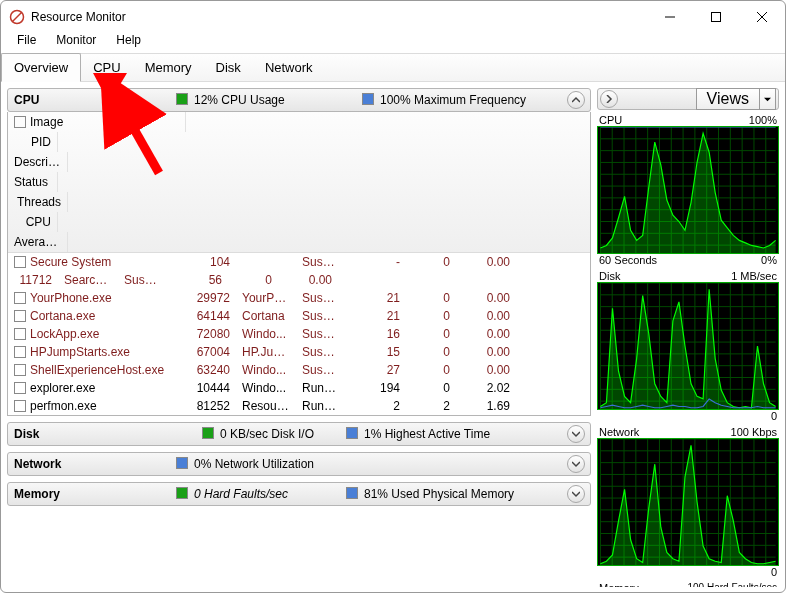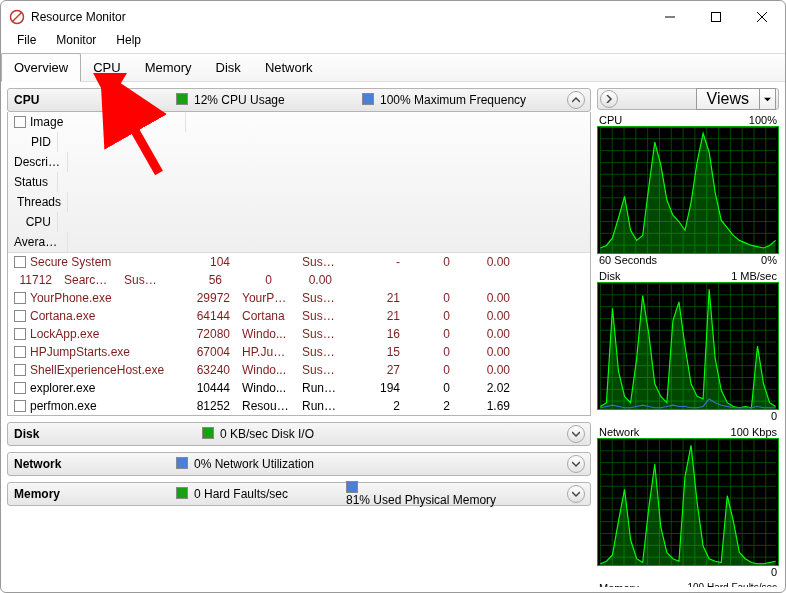--- a/index.html
+++ b/index.html
@@ -222,20 +222,24 @@
     </div>
 
     <div class="section-gap"></div>
 
     <div class="section-head">
       <div class="sh-name">Disk</div>
       <div class="sh-col" style="width:170px;padding-left:26px;">
           <span class="swatch" style="background:#1aa017"></span>
           <span>0 KB/sec Disk I/O</span>
         </div>
+      <div class="sh-col" style="width:186px;">
+          <span class="swatch" style="background:#4a7fd6"></span>
+          <span>1% Highest Active Time</span>
+        </div>
       <div class="expbtn">
           <svg width="8" height="8" viewBox="0 0 8 8">
             <path d="M0 2 L4 6 L8 2" fill="none" stroke="#444" stroke-width="1.5"></path>
           </svg>
         </div>
     </div>
 
     <div class="section-gap"></div>
 
     <div class="section-head">
@@ -248,25 +252,25 @@
           <svg width="8" height="8" viewBox="0 0 8 8">
             <path d="M0 2 L4 6 L8 2" fill="none" stroke="#444" stroke-width="1.5"></path>
           </svg>
         </div>
     </div>
 
     <div class="section-gap"></div>
 
     <div class="section-head">
       <div class="sh-name">Memory</div>
-      <div class="sh-col" style="width:170px;">
+      <div class="sh-col" style="width:170px;font-style:italic;">
           <span class="swatch" style="background:#1aa017"></span>
           <span>0 Hard Faults/sec</span>
         </div>
-      <div class="sh-col" style="width:186px;flex-direction:column;">
+      <div class="sh-col" style="width:186px;">
           <span class="swatch" style="background:#4a7fd6"></span>
           <span>81% Used Physical Memory</span>
         </div>
       <div class="expbtn">
           <svg width="8" height="8" viewBox="0 0 8 8">
             <path d="M0 2 L4 6 L8 2" fill="none" stroke="#444" stroke-width="1.5"></path>
           </svg>
         </div>
     </div>
 

